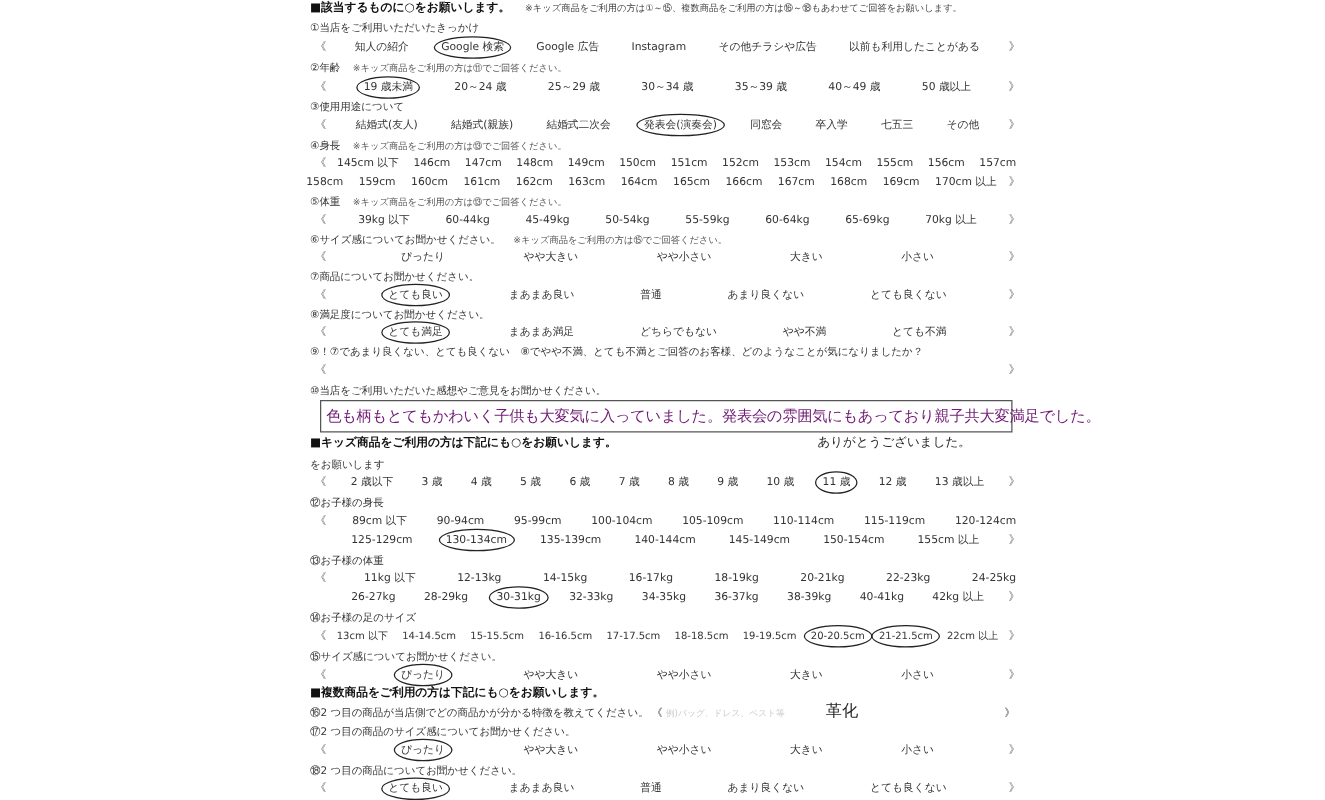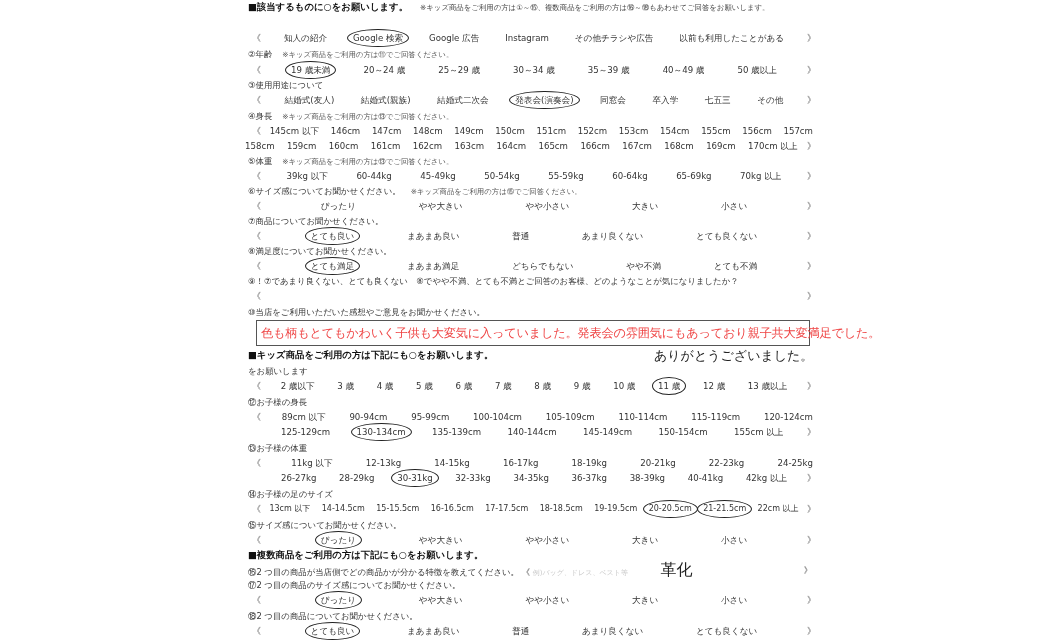--- a/index.html
+++ b/index.html
@@ -12,34 +12,35 @@
   .q { font-size:8.4px; color:#333; }
   .q .note { font-size:7.4px; color:#555; margin-left:10px;text-align:center; }
   .opts { display:flex; justify-content:space-between; align-items:center; padding:0 4px; box-sizing:border-box; }
   .opts .br { color:#555; font-size:9px; }
   .opt { position:relative; padding:0 3px; color:#333; }
   .opt.sel::after { content:""; position:absolute; left:-3px; right:-3px; top:-2px; bottom:-2px;
                     border:1px solid #222; border-radius:50%; }
   .comment-box { position:absolute; left:8px; top:320px; width:554px; height:26px;
                  border:1px solid #555; box-sizing:border-box;
                  font-family:"DejaVu Serif", serif; font-size:12.2px; line-height:24px;
-                 padding-left:4px; white-space:nowrap; letter-spacing:-0.2px; color:#ef4444; }
+                 padding-left:4px; white-space:nowrap; letter-spacing:-0.2px; color:#701a75; }
   .hand { font-family:"DejaVu Serif", serif; color:#222; }
-  .thanks { position:absolute; left:406px; top:347px; font-size:13px; }
+  .thanks { position:absolute; left:406px; top:347px; font-size:10px; }
   .faint { color:#c9c9c9; font-size:7px; }
 </style>
 </head>
 <body>
 
 <div class="page">
 
   <div class="row h" style="top:0px">
     <span>■該当するものに○をお願いします。</span><span class="note">※キッズ商品をご利用の方は①～⑮、複数商品をご利用の方は⑯～⑱もあわせてご回答をお願いします。</span>
   </div>
 
+  <div class="row q" style="top:15px"><span>①当店をご利用いただいたきっかけ</span></div>
   <div class="row opts" style="top:31px">
       <span class="br">《</span>
       <span class="opt">知人の紹介</span>
       <span class="opt sel">Google 検索</span>
       <span class="opt">Google 広告</span>
       <span class="opt">Instagram</span>
       <span class="opt">その他チラシや広告</span>
       <span class="opt">以前も利用したことがある</span>
       <span class="br">》</span>
     </div>
@@ -259,21 +260,21 @@
       <span class="opt">小さい</span>
       <span class="br">》</span>
     </div>
 
   <div class="row h" style="top:548px">■複数商品をご利用の方は下記にも○をお願いします。</div>
 
   <div class="row q" style="top:563px">
     <span>⑯2 つ目の商品が当店側でどの商品かが分かる特徴を教えてください。</span>
     <span>《</span>
     <span class="faint">例)バッグ、ドレス、ベスト等</span>
-    <span class="hand" style="margin-left:30px;font-size:16px">革化</span>
+    <span class="hand" style="margin-left:30px;font-size:13px">革化</span>
     <span style="position:absolute;right:8px">》</span>
   </div>
 
   <div class="row q" style="top:578px"><span>⑰2 つ目の商品のサイズ感についてお聞かせください。</span></div>
   <div class="row opts" style="top:593px">
       <span class="br">《</span>
       <span class="opt sel">ぴったり</span>
       <span class="opt">やや大きい</span>
       <span class="opt">やや小さい</span>
       <span class="opt">大きい</span>

